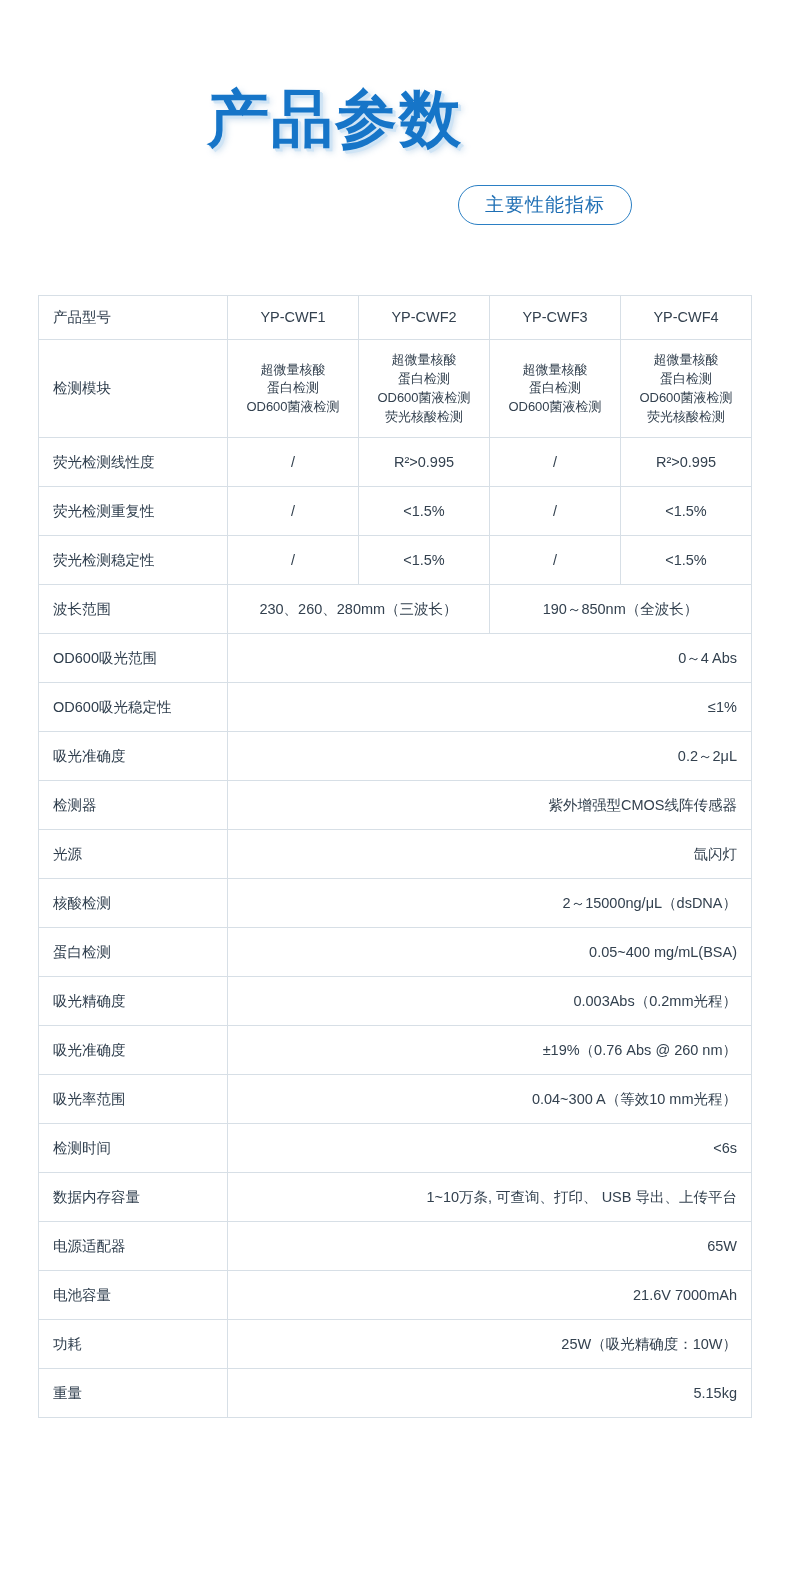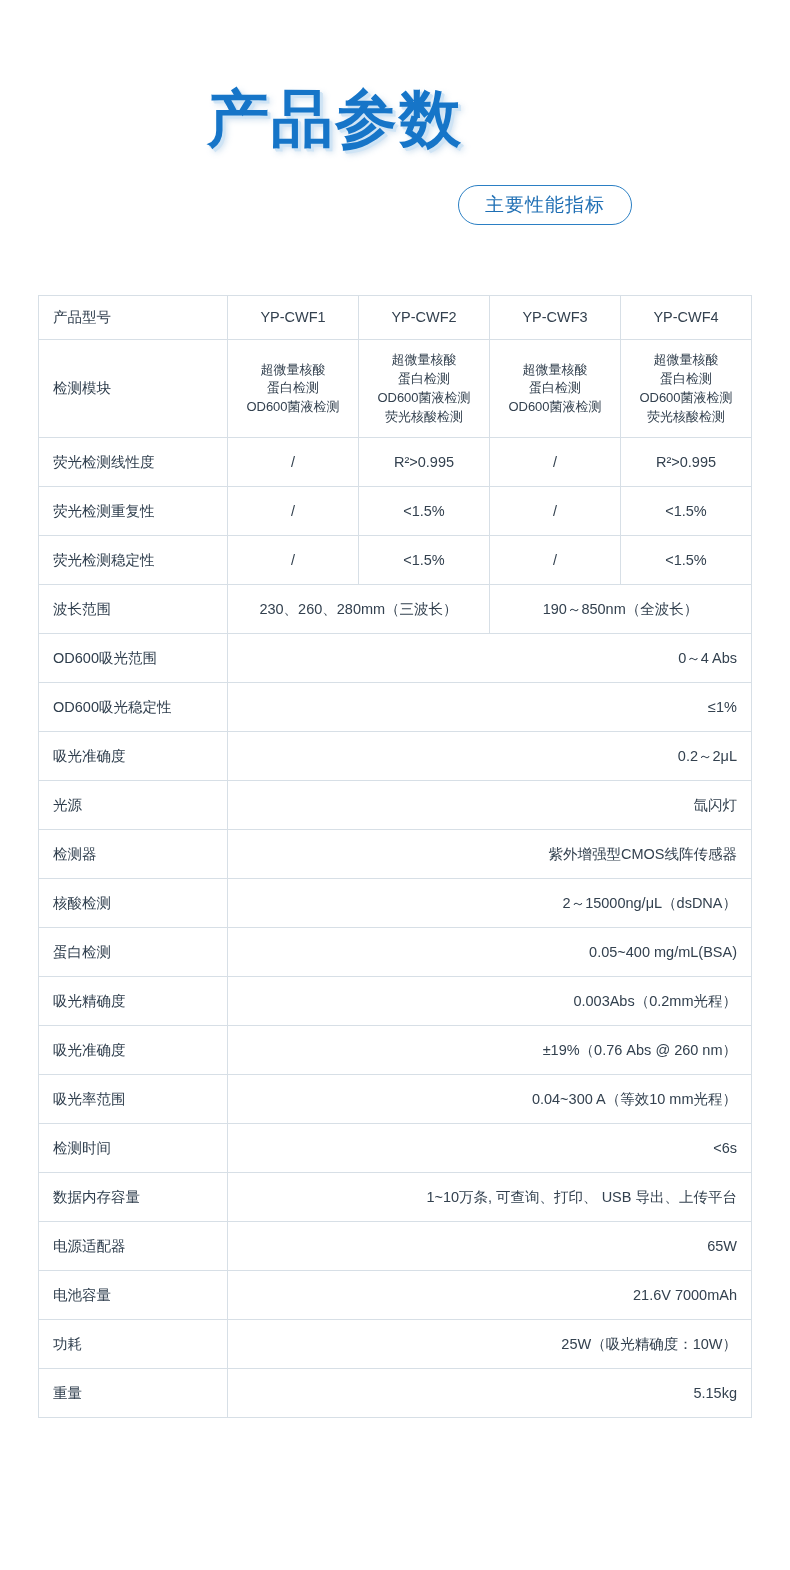--- a/index.html
+++ b/index.html
@@ -185,26 +185,26 @@
         </tr>
         <tr class="tall">
           <td class="label">OD600吸光稳定性</td>
           <td class="val-left" colspan="4">≤1%</td>
         </tr>
         <tr class="tall">
           <td class="label">吸光准确度</td>
           <td class="val-left" colspan="4">0.2～2μL</td>
         </tr>
         <tr class="tall">
+          <td class="label">检测器</td>
+          <td class="val-left" colspan="4">紫外增强型CMOS线阵传感器</td>
+        </tr>
+        <tr class="tall">
           <td class="label">光源</td>
           <td class="val-left" colspan="4">氙闪灯</td>
-        </tr>
-        <tr class="tall">
-          <td class="label">检测器</td>
-          <td class="val-left" colspan="4">紫外增强型CMOS线阵传感器</td>
         </tr>
         <tr class="tall">
           <td class="label">核酸检测</td>
           <td class="val-left" colspan="4">2～15000ng/μL（dsDNA）</td>
         </tr>
         <tr class="tall">
           <td class="label">蛋白检测</td>
           <td class="val-left" colspan="4">0.05~400 mg/mL(BSA)</td>
         </tr>
         <tr class="tall">

